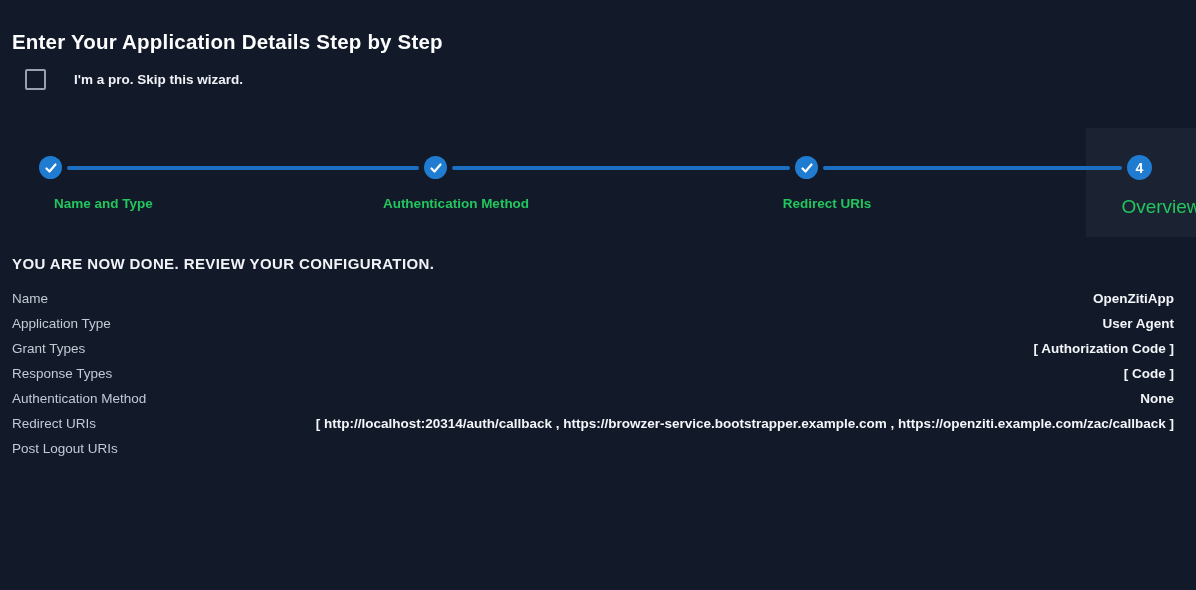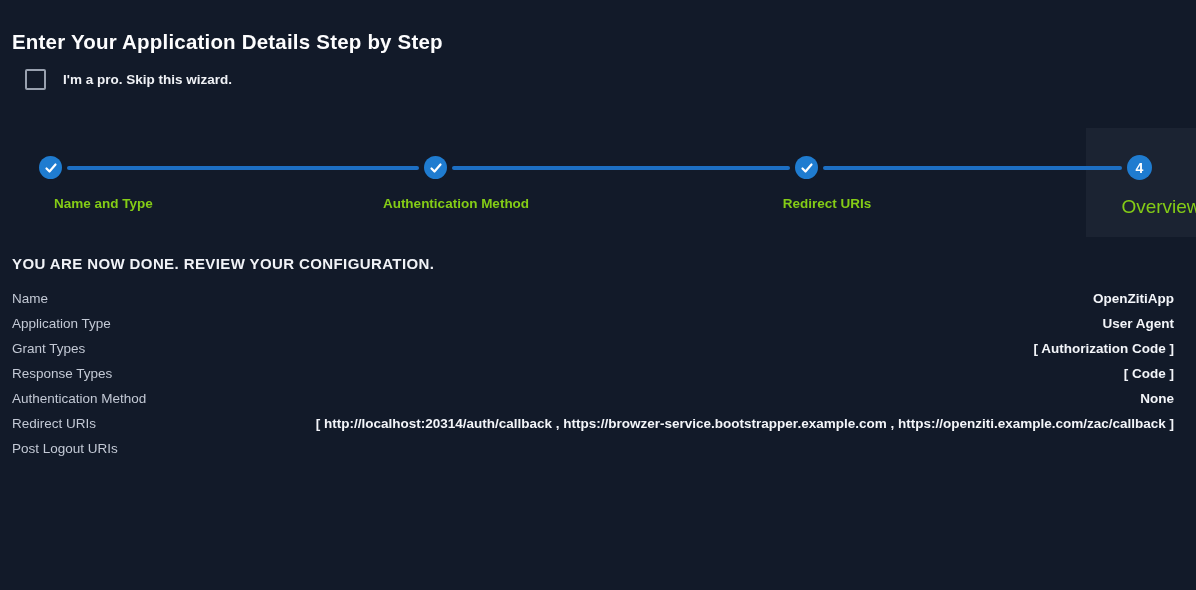--- a/index.html
+++ b/index.html
@@ -7,36 +7,36 @@
     position:relative;width:1196px;height:466px;overflow:hidden;
     background:#121a29;color:#eef1f6;
     font-family:"Liberation Sans", sans-serif;
   }
   .abs{position:absolute;}
   
   #page-title{left:12px;top:16px;font-size:20.5px;font-weight:bold;color:#fdfdfe;letter-spacing:.2px;}
   
   #skip-row{left:25px;top:69px;display:flex;align-items:center;}
   #skip-checkbox{width:17px;height:17px;border:2px solid #99a1af;border-radius:2px;background:transparent;cursor:pointer;}
-  #skip-label{margin-left:17px;font-size:13.5px;font-weight:bold;color:#f0f2f6;}
+  #skip-label{margin-left:28px;font-size:13.5px;font-weight:bold;color:#f0f2f6;}
   
   #stepper{left:0;top:128px;width:1196px;height:110px;}
   #current-step-highlight{left:1086px;top:0;width:110px;height:109px;background:#1b2332;}
   .step-dot{width:23px;height:23px;border-radius:50%;background:#1f7cd0;top:28px;
     display:flex;align-items:center;justify-content:center;}
   #dot-1{left:39px;}
   #dot-2{left:424px;}
   #dot-3{left:795px;}
   #dot-4{left:1127px;width:25px;height:25px;top:27px;font-size:14px;font-weight:bold;color:#fff;}
   .step-line{height:4px;border-radius:2px;background:#1d6fc3;top:38px;}
   #line-1{left:67px;width:352px;}
   #line-2{left:452px;width:338px;}
   #line-3{left:823px;width:299px;}
   .check-svg{width:14px;height:14px;display:block;}
-  .step-label{top:68px;font-size:13.5px;font-weight:bold;color:#84cc16;white-space:nowrap;padding-left:42px;}
+  .step-label{top:68px;font-size:13.5px;font-weight:bold;color:#22c55e;white-space:nowrap;padding-left:42px;}
   #step-label-1{left:12px;}
   #step-label-2{left:435px;transform:translateX(-50%);}
   #step-label-3{left:806px;transform:translateX(-50%);}
   #step-label-4{left:1140px;transform:translateX(-50%);font-weight:normal;font-size:19px;}
   
   #review-heading{left:12px;top:255px;font-size:15px;font-weight:600;letter-spacing:.4px;color:#f1f3f7;}
   .review-row{left:12px;right:22px;height:25px;display:flex;justify-content:space-between;align-items:flex-start;}
   .row-label{font-size:13.5px;color:#c3c9d5;white-space:nowrap;}
   .row-value{font-size:13.5px;font-weight:bold;color:#f3f5f9;white-space:nowrap;text-align:right;}
   #row-0{top:291px;} #row-1{top:316px;} #row-2{top:341px;} #row-3{top:366px;}

